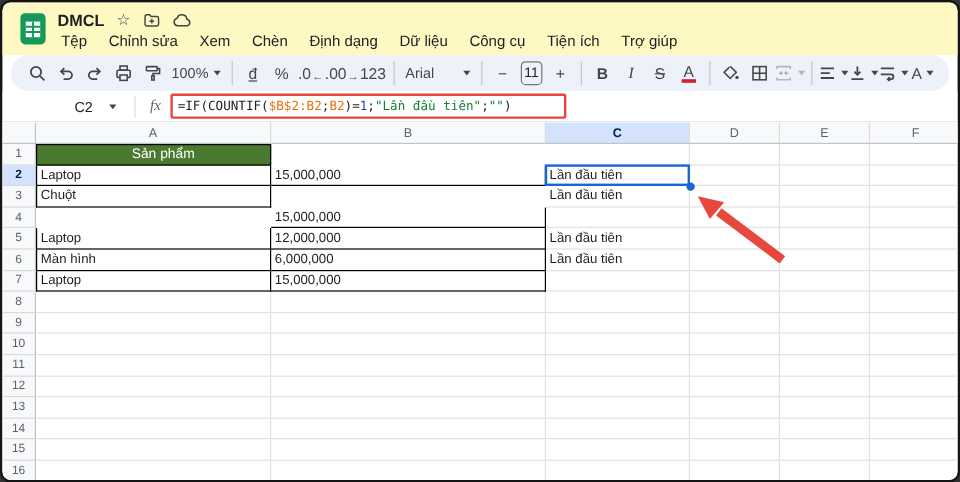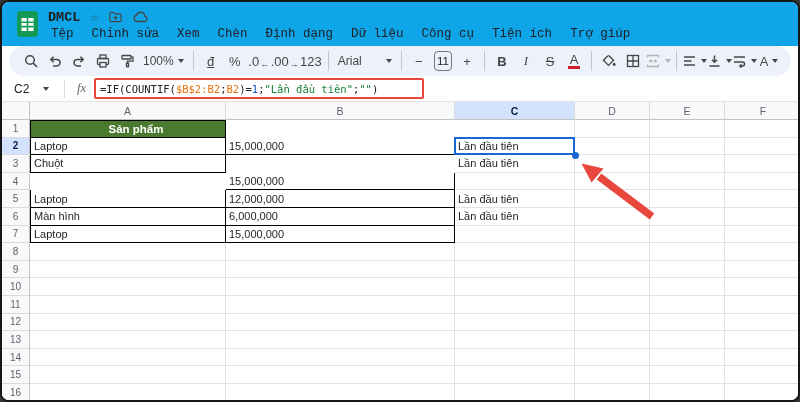--- a/index.html
+++ b/index.html
@@ -3,21 +3,21 @@
 <meta charset="utf-8">
 <style>
   html,body{margin:0;padding:0;background:#333;}
   *{box-sizing:border-box;}
   .window{
     position:relative;width:800px;height:402px;background:#fff;
     border:2px solid #151515;border-radius:9px;overflow:hidden;
     font-family:"Liberation Sans","DejaVu Sans",sans-serif;color:#1f1f1f;
   }
   
-  .titlebar{position:absolute;left:0;top:0;width:100%;height:44px;background:#0ea5e9;font-family:Liberation Mono, monospace;}
+  .titlebar{position:absolute;left:0;top:0;width:100%;height:44px;background:#fef9c3;}
   .logo{position:absolute;left:14px;top:8px;width:24px;height:28px;cursor:pointer;}
   .title-row{position:absolute;left:46px;top:5px;height:20px;display:flex;align-items:center;gap:10px;}
   .doc-title{font-size:13.5px;font-weight:600;color:#1f1f1f;}
   .tb-ic{color:#444746;font-size:13px;display:flex;align-items:center;}
   .menubar{position:absolute;left:40px;top:24px;height:18px;display:flex;}
   .menu-item{font-size:12.5px;color:#202124;padding:1px 9px;border-radius:9px;cursor:pointer;white-space:nowrap;}
   
   .toolbar{
     position:absolute;left:7px;top:44px;width:782px;height:30px;
     background:var(--toolbar-bg,#edf2fa);border-radius:15px;
@@ -36,21 +36,21 @@
   .bold-ic{font-weight:700;}
   .italic-ic{font-style:italic;font-family:"Liberation Serif",serif;}
   .strike-ic{text-decoration:line-through;}
   .a-under{display:flex;flex-direction:column;align-items:center;line-height:11px;}
   .a-under .bar{width:12px;height:3px;background:#d3212c;margin-top:1px;}
   .disabled{color:#b3b6b4;}
   .disabled .caret{border-top-color:#b3b6b4;}
   .sub-arrow{font-size:9px;margin-left:1px;position:relative;top:3px;}
   
   .formulabar{position:absolute;left:0;top:74px;width:100%;height:26px;background:#fff;
-    display:flex;align-items:center;border-bottom:1px solid #e0e3e7;}
+    display:flex;align-items:center;border-bottom:1px solid #e0e3e7;padding-left:48px;}
   .namebox{width:62px;padding-left:12px;display:flex;align-items:center;font-size:12px;color:#202124;cursor:pointer;}
   .namebox .caret{margin-left:14px;}
   .fb-div{width:1px;height:18px;background:#dadce0;margin:0 6px 0 0;}
   .fx{font-family:"Liberation Serif",serif;font-style:italic;font-size:12.5px;color:#5f6368;margin:0 6px;}
   .formula-input{
     margin-left:2px;width:330px;height:21px;border:2px solid var(--box-red,#e8453c);border-radius:2px;
     display:flex;align-items:center;padding-left:4px;
     font-family:"DejaVu Sans Mono","Liberation Mono",monospace;font-size:10.5px;white-space:pre;cursor:text;overflow:hidden;
   }
   
@@ -60,21 +60,21 @@
     display:flex;align-items:center;justify-content:center;font-size:10.5px;color:#5f6368;cursor:pointer;}
   .rowhdr{background:#f8f9fa;border-right:1px solid #c0c3c6;border-bottom:1px solid #d9dadc;
     display:flex;align-items:center;justify-content:center;font-size:10px;color:#5f6368;cursor:pointer;}
   .hdr-sel{background:var(--sel-hdr,#d3e3fd)!important;color:#041e49!important;font-weight:700;}
   .corner{background:#f8f9fa;border-right:1px solid #c0c3c6;border-bottom:1px solid #c0c3c6;}
   .cell{border-right:1px solid #e2e2e2;border-bottom:1px solid #e2e2e2;font-size:11px;color:#1f1f1f;
     display:flex;align-items:center;padding-left:3px;cursor:cell;}
   .tcell{border-right:1px solid #000;border-bottom:1px solid #000;}
   .tleft{border-left:1px solid #000;}
   .ttop{border-top:1px solid #000;}
-  .gheader{background:var(--green,#4a7a2f);color:#fff;font-weight:700;font-size:11.5px;justify-content:center;padding-left:16px;text-align:right;}
+  .gheader{background:var(--green,#4a7a2f);color:#fff;font-weight:400;font-size:11.5px;justify-content:center;padding-left:16px;text-align:right;}
   .sel-rect{position:absolute;border:2px solid var(--sel-blue,#1967d2);pointer-events:none;}
   .sel-handle{position:absolute;width:7px;height:7px;border-radius:50%;background:var(--sel-blue,#1967d2);pointer-events:none;}
   .arrow-svg{position:absolute;left:0;top:0;pointer-events:none;}
 </style>
 </head>
 <body>
 
 <div class="window">
 
   <div class="titlebar">

